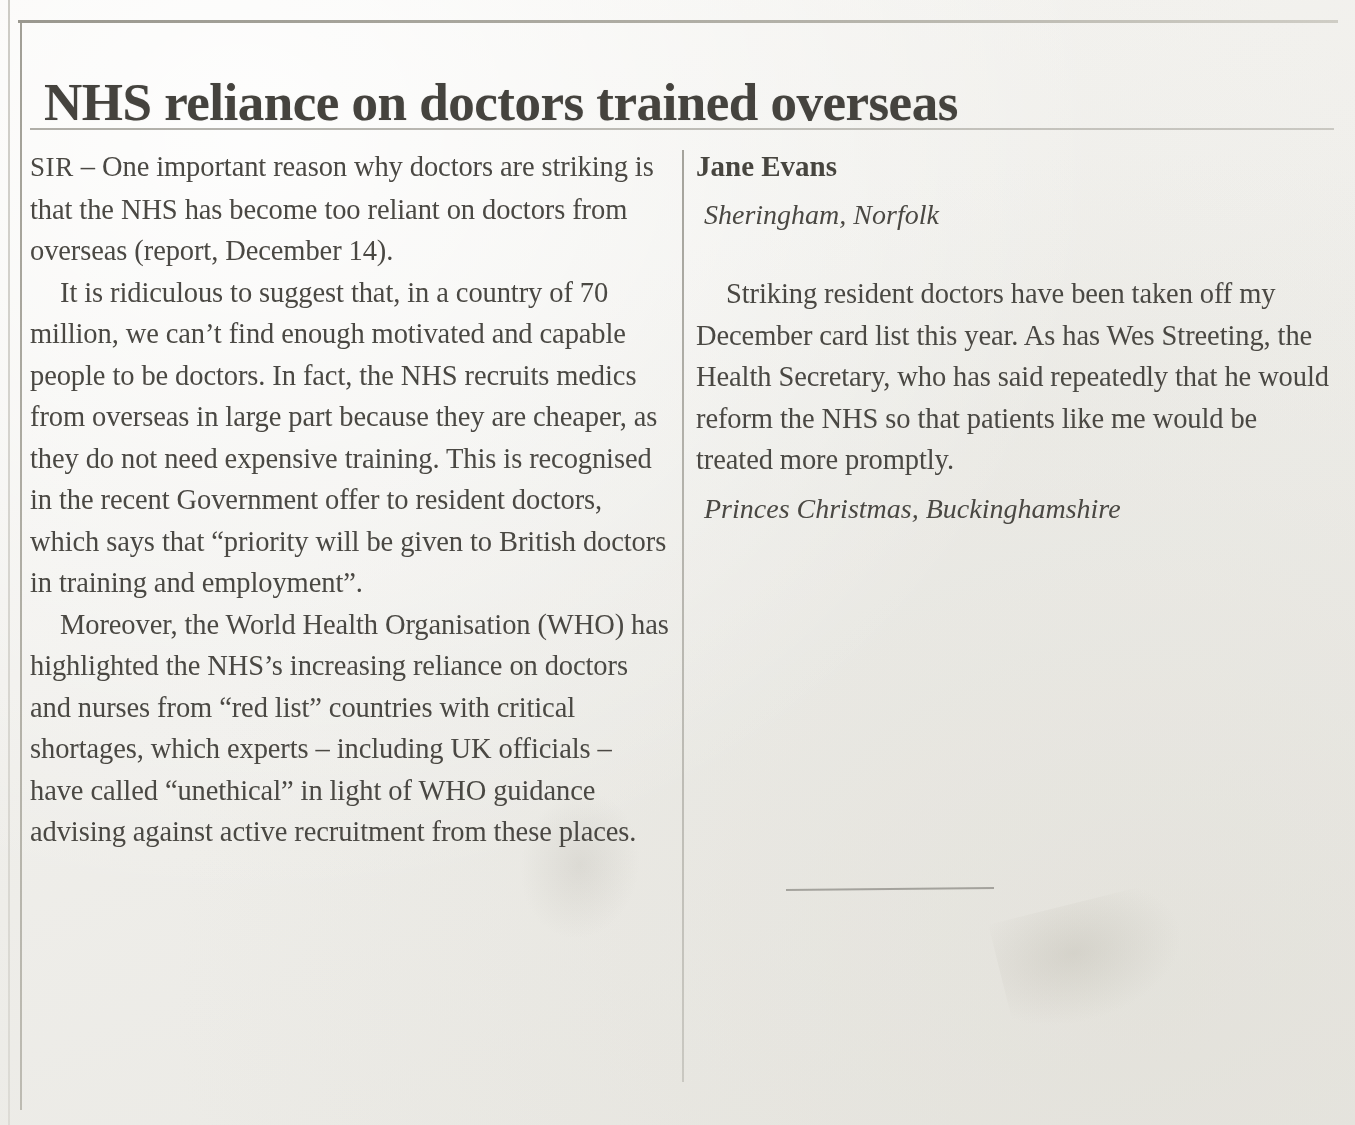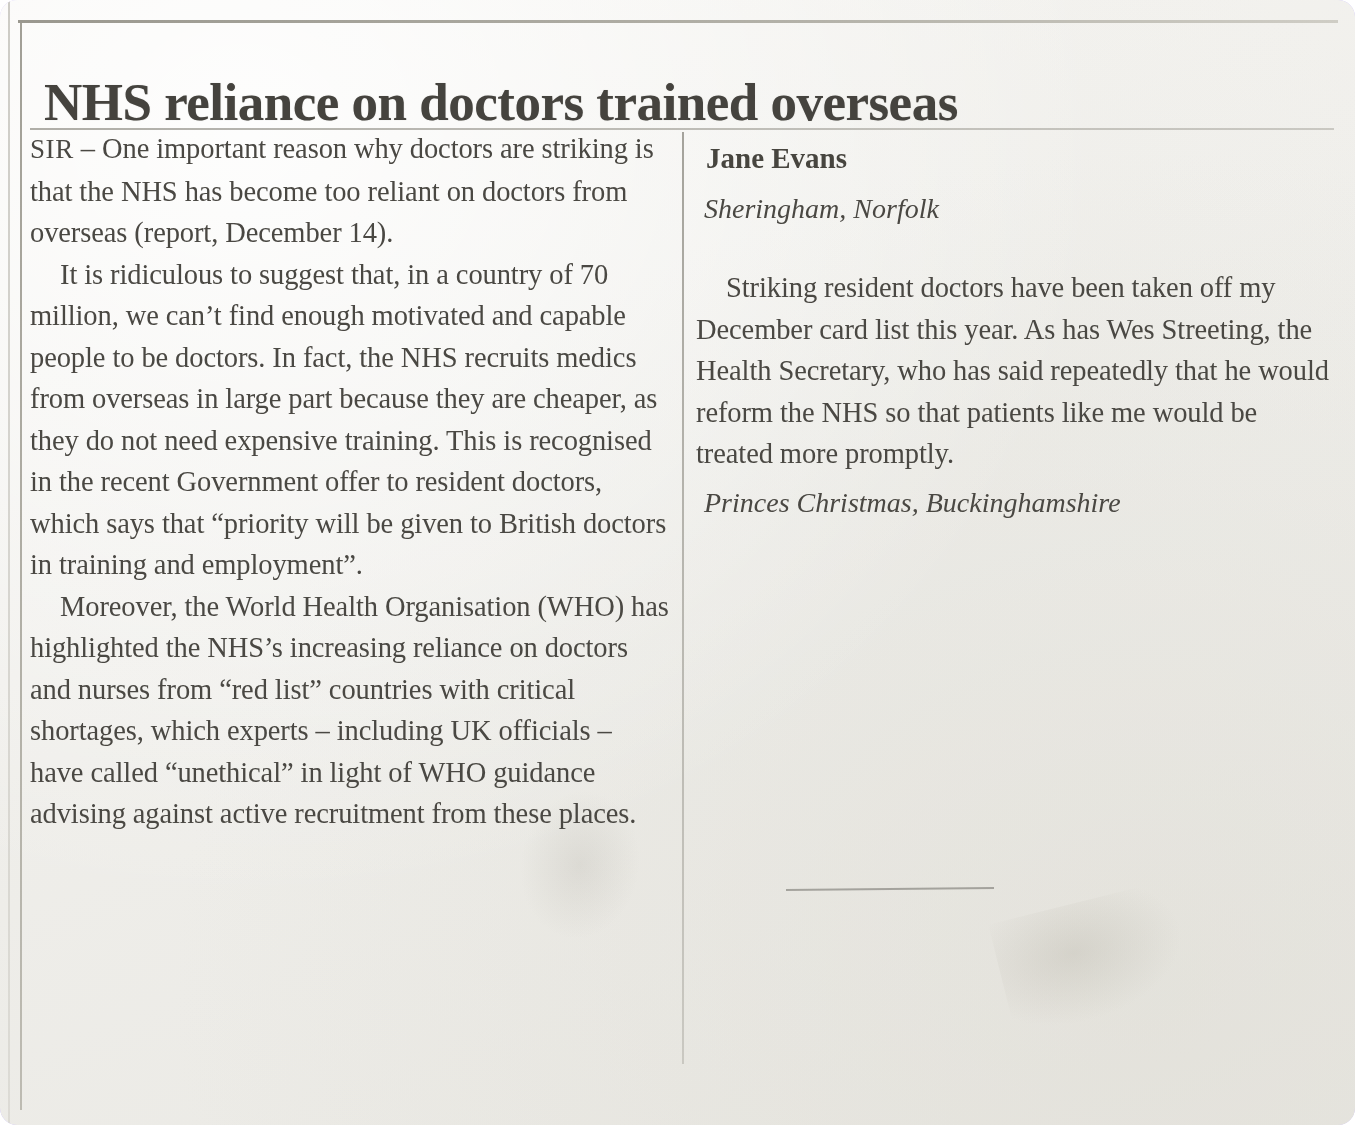--- a/index.html
+++ b/index.html
@@ -7,21 +7,20 @@
     padding: 0;
     background: #ffffff;
   }
   .page {
     position: relative;
     width: 1355px;
     height: 1125px;
     background: #c4b5fd;
     overflow: hidden;
     font-family: "Liberation Serif", serif;
-    border-radius: 17px;
   }
   
   .paper-tint {
     position: absolute;
     inset: 0;
     background:
       radial-gradient(ellipse at 18% 12%, rgba(255,255,255,0.85), rgba(255,255,255,0) 55%),
       radial-gradient(ellipse at 85% 88%, rgba(222,220,212,0.55), rgba(255,255,255,0) 60%),
       radial-gradient(ellipse at 60% 45%, rgba(236,236,232,0.6), rgba(255,255,255,0) 70%),
       linear-gradient(160deg, #f7f6f3 0%, #efeeea 48%, #e9e8e3 100%);
@@ -84,21 +83,21 @@
     left: 30px;
     top: 128px;
     width: 1304px;
     height: 2px;
     background: linear-gradient(90deg, rgba(150,148,140,0.75), rgba(170,168,160,0.55));
   }
 
   .columns {
     position: absolute;
     left: 30px;
-    top: 128px;
+    top: 146px;
     width: 1306px;
     height: 960px;
     display: flex;
     gap: 0px;
   }
   .col {
     width: 640px;
     position: relative;
   }
   .col-divider {
@@ -126,21 +125,21 @@
   }
   p.body.indent {
     text-indent: 30px;
   }
   .salutation {
     font-variant: small-caps;
     font-size: 27px;
     letter-spacing: 0.6px;
   }
   .sig-name {
-    margin: 10px;
+    margin: 0;
     font-family: "Liberation Serif", serif;
     font-weight: bold;
     font-size: 29px;
     line-height: 41px;
     color: #47453f;
   }
   .sig-place {
     margin: 8px;
     font-family: "Liberation Serif", serif;
     font-style: italic;

